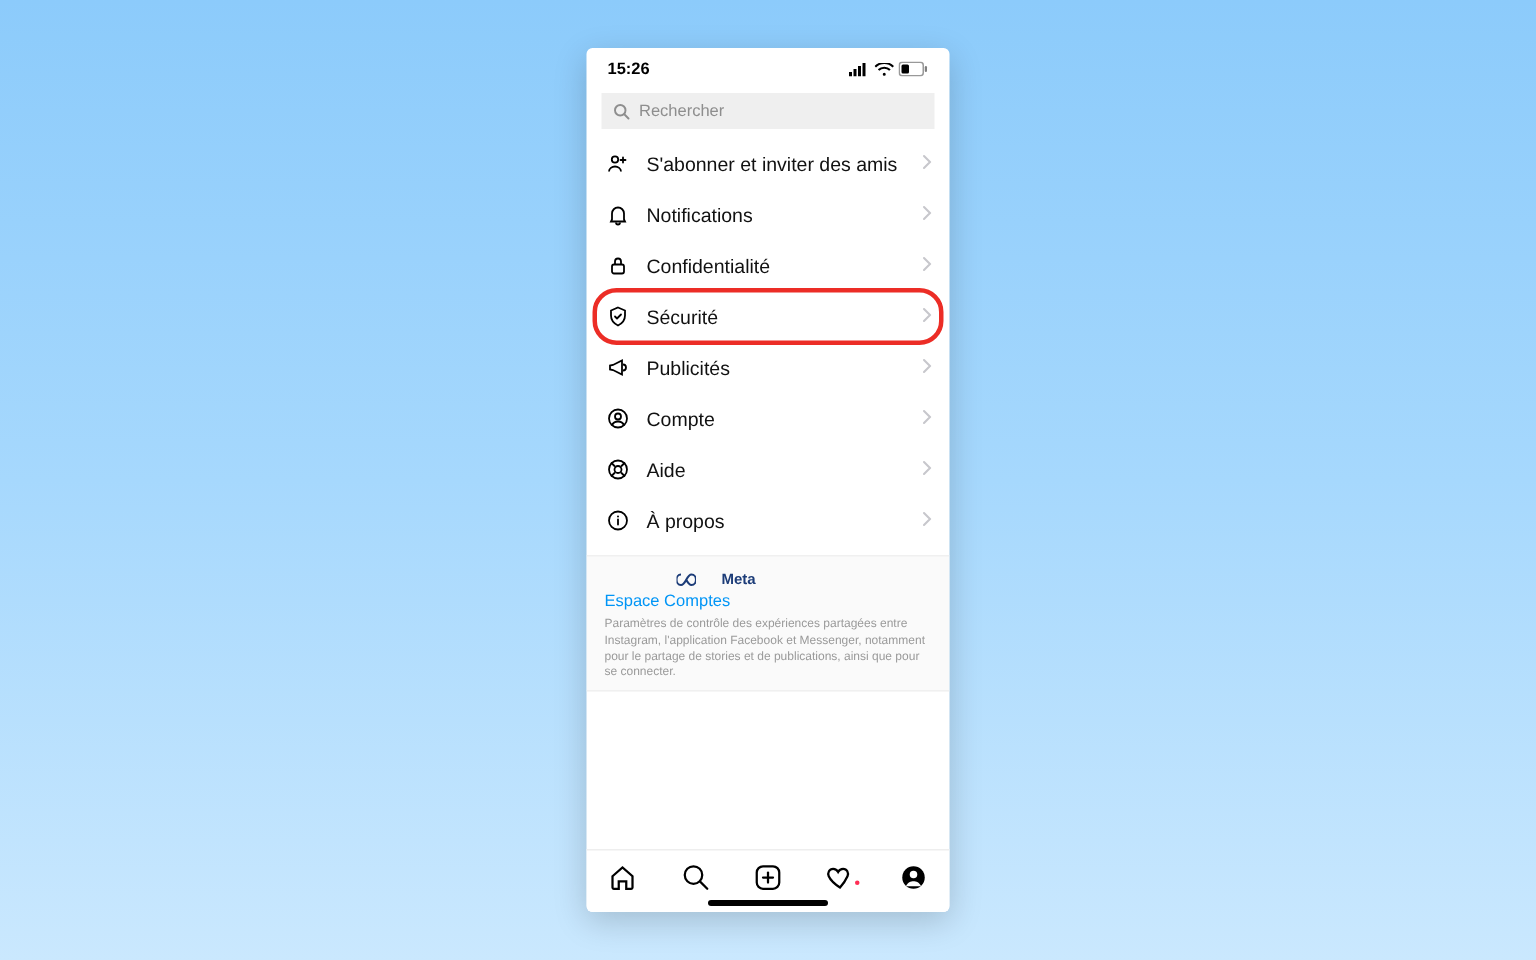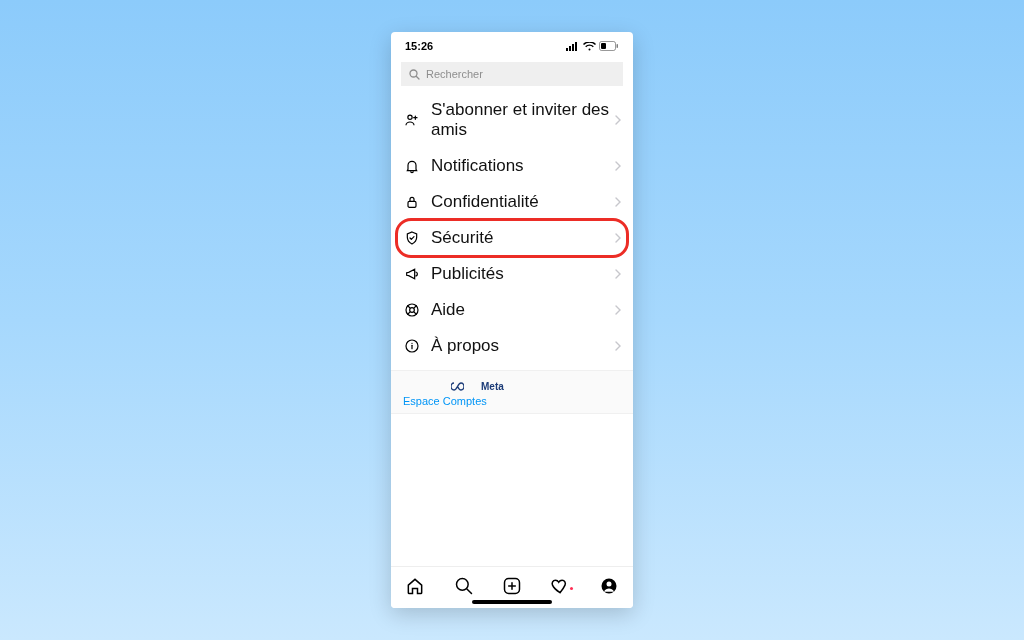--- a/index.html
+++ b/index.html
@@ -63,21 +63,21 @@
   }
   .settings-list { flex: 1; overflow: hidden; }
   .row {
     display: flex;
     align-items: center;
     padding: 8px 12px;
     position: relative;
   }
   .row .lead { width: 18px; display:flex; justify-content:center; }
   .row .label {
-    font-size: 17px;
+    font-size: 13px;
     flex: 1;
     margin-left: 10px;
     color: #111;
   }
   .row .chev { color: #c7c7cc; }
   .highlight-ring {
     position: absolute;
     left: 4px; right: 4px; top: -2px; bottom: -2px;
     border: 3px solid #ec2d26;
     border-radius: 16px;
@@ -230,20 +230,33 @@
             <path d="M4 10v4l3 .5L16 19V5L7 9.5 4 10z"></path>
             <path d="M17 9a3 3 0 010 6"></path>
           </svg>
       </span>
       <span class="label">Publicités</span>
       <span class="chev"><svg width="6" height="10" viewBox="0 0 6 10">
             <path d="M1 1l4 4-4 4" stroke="#c7c7cc" stroke-width="1.4" fill="none" stroke-linecap="round"></path>
           </svg></span>
     </div>
 
+    <div class="row">
+      <span class="lead">
+        <svg width="16" height="16" viewBox="0 0 24 24" fill="none" stroke="#000" stroke-width="1.8">
+            <circle cx="12" cy="12" r="9"></circle>
+            <circle cx="12" cy="10" r="3"></circle>
+            <path d="M6 19c1-3 4-4 6-4s5 1 6 4"></path>
+          </svg>
+      </span>
+      <span class="label">Compte</span>
+      <span class="chev"><svg width="6" height="10" viewBox="0 0 6 10">
+            <path d="M1 1l4 4-4 4" stroke="#c7c7cc" stroke-width="1.4" fill="none" stroke-linecap="round"></path>
+          </svg></span>
+    </div>
 
     <div class="row">
       <span class="lead">
         <svg width="16" height="16" viewBox="0 0 24 24" fill="none" stroke="#000" stroke-width="1.8">
             <circle cx="12" cy="12" r="9"></circle>
             <circle cx="12" cy="12" r="3.5"></circle>
             <path d="M5 5l4 4M19 5l-4 4M5 19l4-4M19 19l-4-4"></path>
           </svg>
       </span>
       <span class="label">Aide</span>
@@ -267,20 +280,21 @@
     </div>
 
     <div class="meta-block">
       <div class="meta-logo">
         <svg width="13" height="9" viewBox="0 0 13 9">
             <path d="M3 1C1 1 0 3 0 4.5S1 8 3 8c1.6 0 2.6-1.8 3.5-3.5C7.4 2.8 8.4 1 10 1c2 0 3 2 3 3.5S12 8 10 8c-1.6 0-2.6-1.8-3.5-3.5" fill="none" stroke="#1c3c78" stroke-width="1.4"></path>
           </svg>
         <span>Meta</span>
       </div>
       <div class="meta-link">Espace Comptes</div>
+      <div class="meta-desc">Paramètres de contrôle des expériences partagées entre Instagram, l'application Facebook et Messenger, notamment pour le partage de stories et de publications, ainsi que pour se connecter.</div>
     </div>
 
 
   </div>
 
   <div class="tabbar">
     <span>
       <svg width="20" height="20" viewBox="0 0 24 24" fill="none" stroke="#000" stroke-width="1.8">
           <path d="M4 11l8-7 8 7v9a1 1 0 01-1 1h-4v-6h-6v6H5a1 1 0 01-1-1v-9z"></path>
         </svg>

